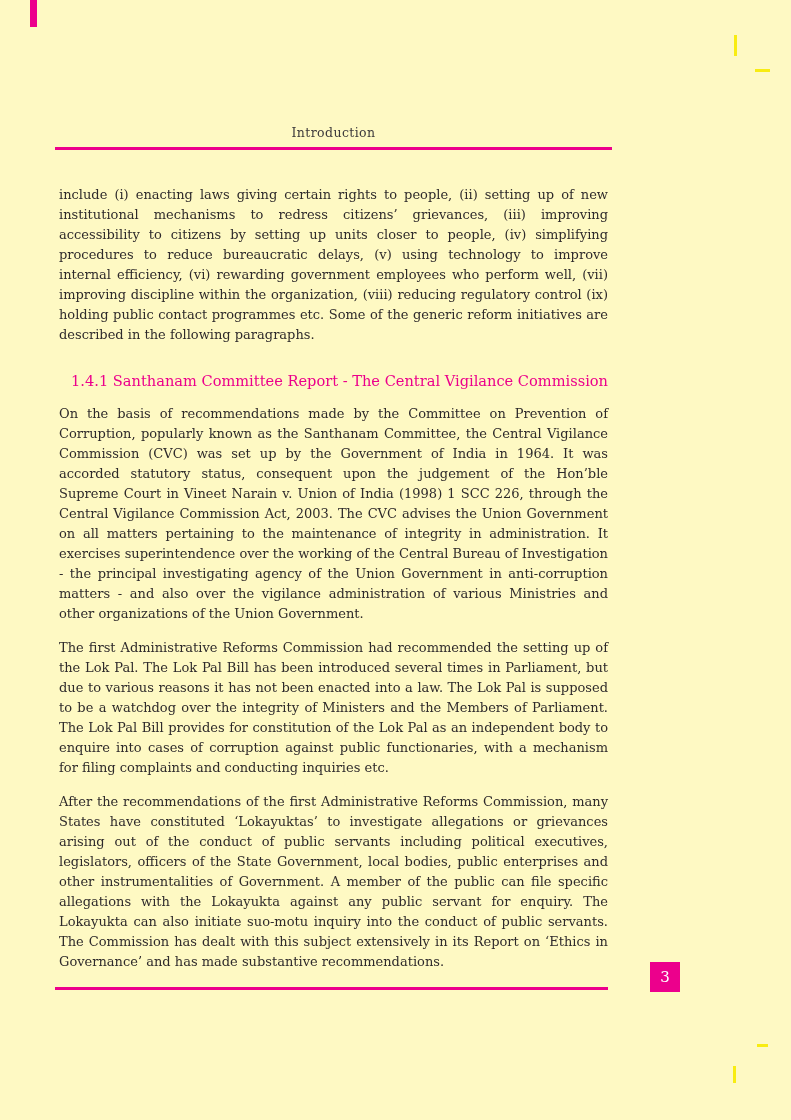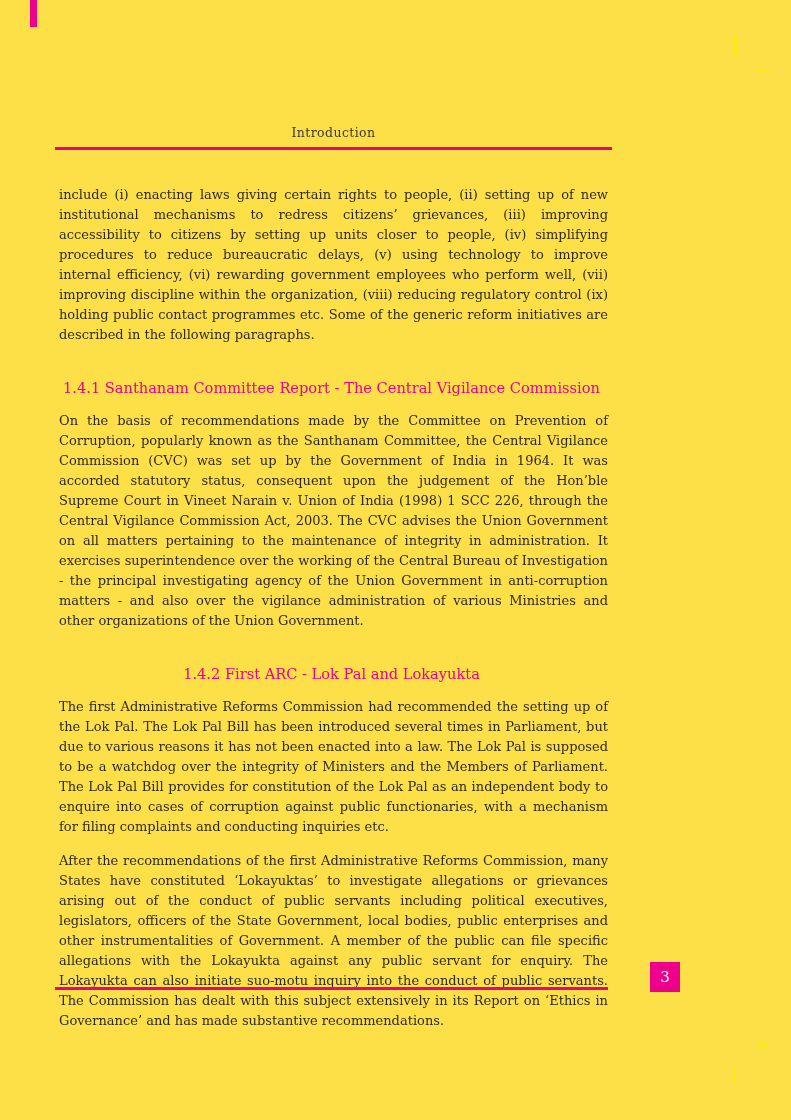--- a/index.html
+++ b/index.html
@@ -4,21 +4,21 @@
 <style>
   html, body {
     margin: 0;
     padding: 0;
     background: #ffffff;
   }
   .page {
     position: relative;
     width: 791px;
     height: 1120px;
-    background: #fde047;
+    background: #fef9c3;
     overflow: hidden;
     font-family: "DejaVu Serif", "Liberation Serif", serif;
   }
 
   
   .mark { position: absolute; }
   .mark-magenta { background: var(--accent-magenta, #EC008C); }
   .mark-yellow  { background: var(--mark-yellow, #F8EC12); }
   .mark-tl { left: 30px;  top: 0;       width: 7px;  height: 27px; }
   .mark-tr-line { left: 734px; top: 35px;   width: 3px;  height: 21px; }
@@ -58,22 +58,22 @@
     text-align: justify;
     text-justify: inter-word;
   }
   .text-column p {
     margin: 0 0 14px 4px;
   }
   .section-heading {
     font-size: 14.6px;
     font-weight: normal;
     color: var(--accent-magenta, #EC008C);
-    margin: 33px 0 13px 0;
-    text-align: center;
+    margin: 26px 0 13px 0;
+    text-align: right;
   }
 
   
   .footer-rule {
     position: absolute;
     left: 55px;
     top: 987px;
     width: 553px;
     height: 2.5px;
     background: var(--accent-magenta, #EC008C);
@@ -106,21 +106,20 @@
   <div class="running-title">Introduction</div>
   <div class="header-rule"></div>
 
   <main class="text-column">
     <p>include (i) enacting laws giving certain rights to people, (ii) setting up of new institutional mechanisms to redress citizens’ grievances, (iii) improving accessibility to citizens by setting up units closer to people, (iv) simplifying procedures to reduce bureaucratic delays, (v) using technology to improve internal efficiency, (vi) rewarding government employees who perform well, (vii) improving discipline within the organization, (viii) reducing regulatory control (ix) holding public contact programmes etc. Some of the generic reform initiatives are described in the following paragraphs.</p>
 
     <h2 class="section-heading">1.4.1 Santhanam Committee Report - The Central Vigilance Commission</h2>
 
     <p>On the basis of recommendations made by the Committee on Prevention of Corruption, popularly known as the Santhanam Committee, the Central Vigilance Commission (CVC) was set up by the Government of India in 1964. It was accorded statutory status, consequent upon the judgement of the Hon’ble Supreme Court in Vineet Narain v. Union of India (1998) 1 SCC 226, through the Central Vigilance Commission Act, 2003. The CVC advises the Union Government on all matters pertaining to the maintenance of integrity in administration. It exercises superintendence over the working of the Central Bureau of Investigation - the principal investigating agency of the Union Government in anti-corruption matters - and also over the vigilance administration of various Ministries and other organizations of the Union Government.</p>
 
-    <h2 class="section-heading">1.4.2 First ARC - Lok Pal and Lokayukta</h2>
 
     <p>The first Administrative Reforms Commission had recommended the setting up of the Lok Pal. The Lok Pal Bill has been introduced several times in Parliament, but due to various reasons it has not been enacted into a law. The Lok Pal is supposed to be a watchdog over the integrity of Ministers and the Members of Parliament. The Lok Pal Bill provides for constitution of the Lok Pal as an independent body to enquire into cases of corruption against public functionaries, with a mechanism for filing complaints and conducting inquiries etc.</p>
 
     <p>After the recommendations of the first Administrative Reforms Commission, many States have constituted ‘Lokayuktas’ to investigate allegations or grievances arising out of the conduct of public servants including political executives, legislators, officers of the State Government, local bodies, public enterprises and other instrumentalities of Government. A member of the public can file specific allegations with the Lokayukta against any public servant for enquiry. The Lokayukta can also initiate suo-motu inquiry into the conduct of public servants. The Commission has dealt with this subject extensively in its Report on ‘Ethics in Governance’ and has made substantive recommendations.</p>
   </main>
 
   <div class="footer-rule"></div>
   <div class="page-number-box">
     <span>3</span>
   </div>

